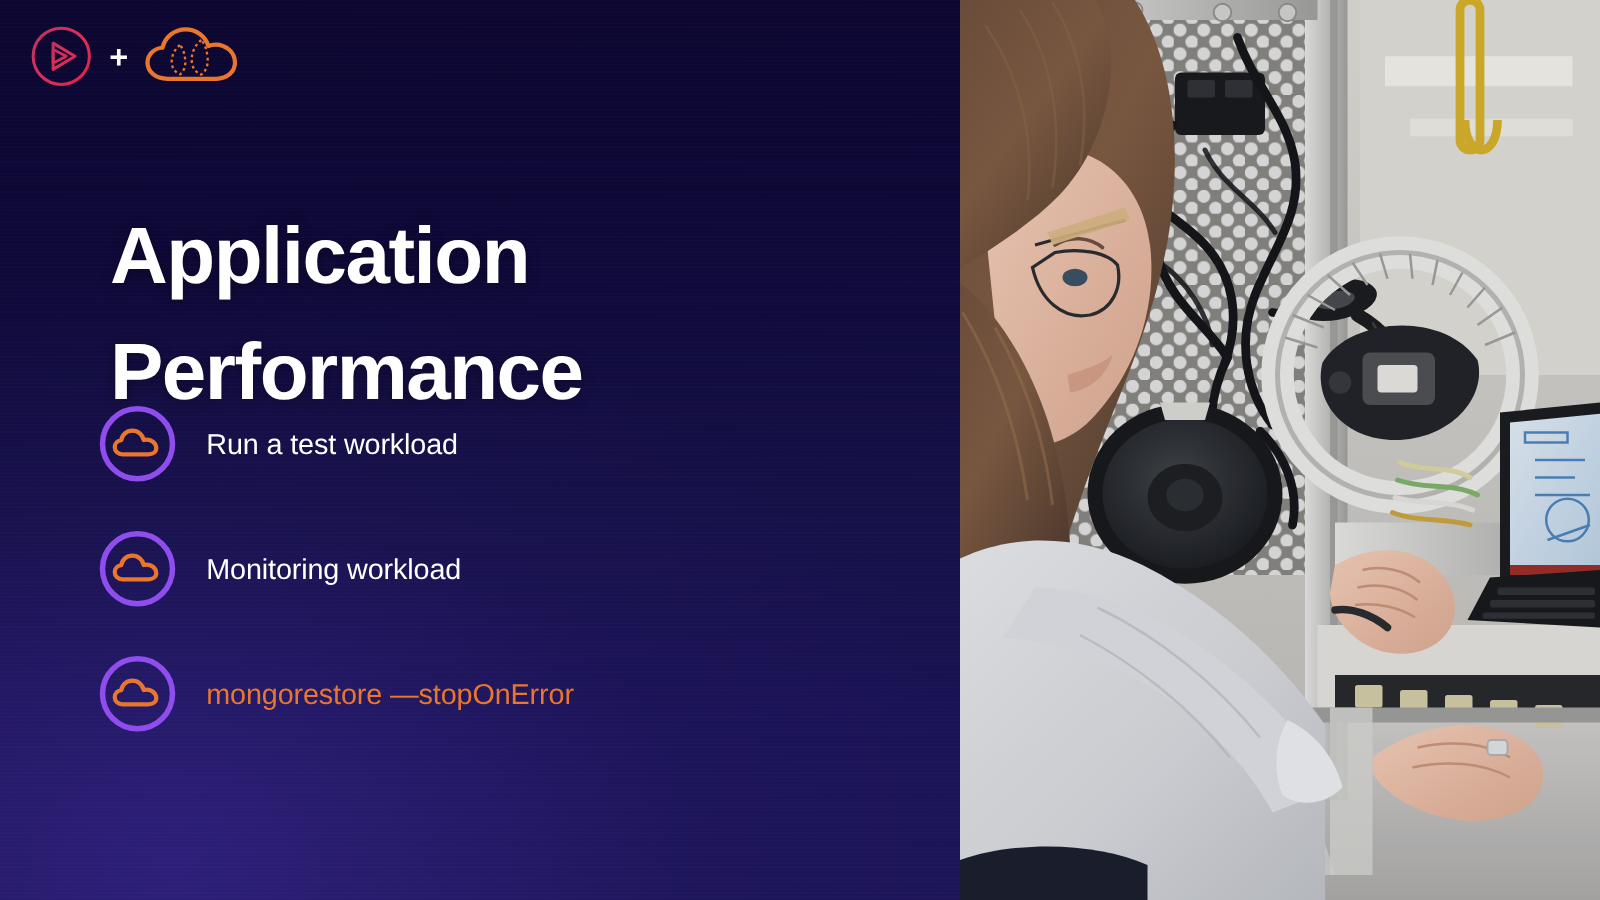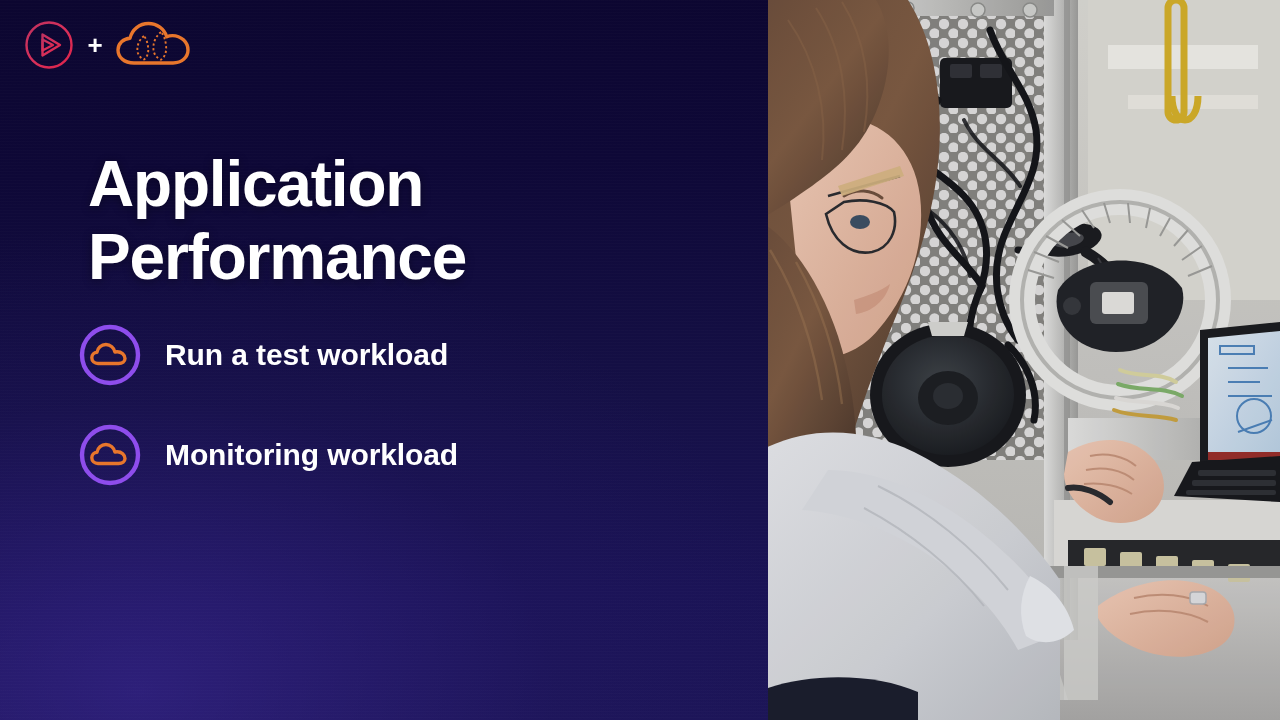--- a/index.html
+++ b/index.html
@@ -62,21 +62,21 @@
     left:88px; top:148px;
     width:560px;
     font-size:64px;
     font-weight:700;
     line-height:1.14;
     letter-spacing:-1.2px;
     color:#ffffff;
     z-index:3;
     text-shadow:0 2px 10px rgba(0,0,0,0.35);
   }
-  .title-line { display:block; }
+  .title-line { display:block;margin-top:20px; }
 
   
   .bullets {
     position:absolute;
     left:78px; top:322px;
     width:640px;
     z-index:3;
   }
   .bullet-row {
     display:flex;
@@ -89,22 +89,22 @@
   .bullet-icon {
     flex:0 0 64px;
     width:64px; height:64px;
     position:relative;
     display:block;
   }
   .bullet-icon svg { display:block; width:64px; height:64px; }
 
   .bullet-label {
     margin-left:23px;
-    font-size:30px;
-    font-weight:700;
+    font-size:23px;
+    font-weight:400;
     letter-spacing:-0.1px;
     color:#ffffff;
     white-space:nowrap;
   }
   .bullet-label.accent { color:#e8762c; }
 
   
   .photo {
     position:relative;
     flex:0 0 512px;
@@ -169,20 +169,29 @@
       <div class="bullet-row">
         <span class="bullet-icon">
           <svg viewBox="0 0 64 64" xmlns="http://www.w3.org/2000/svg">
             <circle cx="32" cy="32" r="28" fill="none" stroke="#8e4dec" stroke-width="4.4"></circle>
             <path d="M20 40.5 C16.4 40.5 13.8 38 13.8 34.8 C13.8 31.8 16.1 29.4 19 29.2 C19.6 24.8 23.3 21.5 27.9 21.5 C32.4 21.5 36.2 24.8 36.9 29 C37.6 28.8 38.4 28.7 39.2 28.7 C43.5 28.7 47 31.9 47 35.6 C47 38.5 44.3 40.5 40.6 40.5 Z" fill="none" stroke="#e8762c" stroke-width="3.4" stroke-linejoin="round" stroke-linecap="round"></path>
           </svg>
         </span>
         <span class="bullet-label">Monitoring workload</span>
       </div>
 
+      <div class="bullet-row">
+        <span class="bullet-icon">
+          <svg viewBox="0 0 64 64" xmlns="http://www.w3.org/2000/svg">
+            <circle cx="32" cy="32" r="28" fill="none" stroke="#8e4dec" stroke-width="4.4"></circle>
+            <path d="M20 40.5 C16.4 40.5 13.8 38 13.8 34.8 C13.8 31.8 16.1 29.4 19 29.2 C19.6 24.8 23.3 21.5 27.9 21.5 C32.4 21.5 36.2 24.8 36.9 29 C37.6 28.8 38.4 28.7 39.2 28.7 C43.5 28.7 47 31.9 47 35.6 C47 38.5 44.3 40.5 40.6 40.5 Z" fill="none" stroke="#e8762c" stroke-width="3.4" stroke-linejoin="round" stroke-linecap="round"></path>
+          </svg>
+        </span>
+        <span class="bullet-label accent">mongorestore —stopOnError</span>
+      </div>
 
     </div>
   </div>
 
   <div class="photo">
     <svg viewBox="0 0 512 720" xmlns="http://www.w3.org/2000/svg" preserveAspectRatio="xMidYMid slice">
       <defs>
         <clipPath id="frame">
             <rect x="0" y="0" width="512" height="720"></rect>
           </clipPath>

